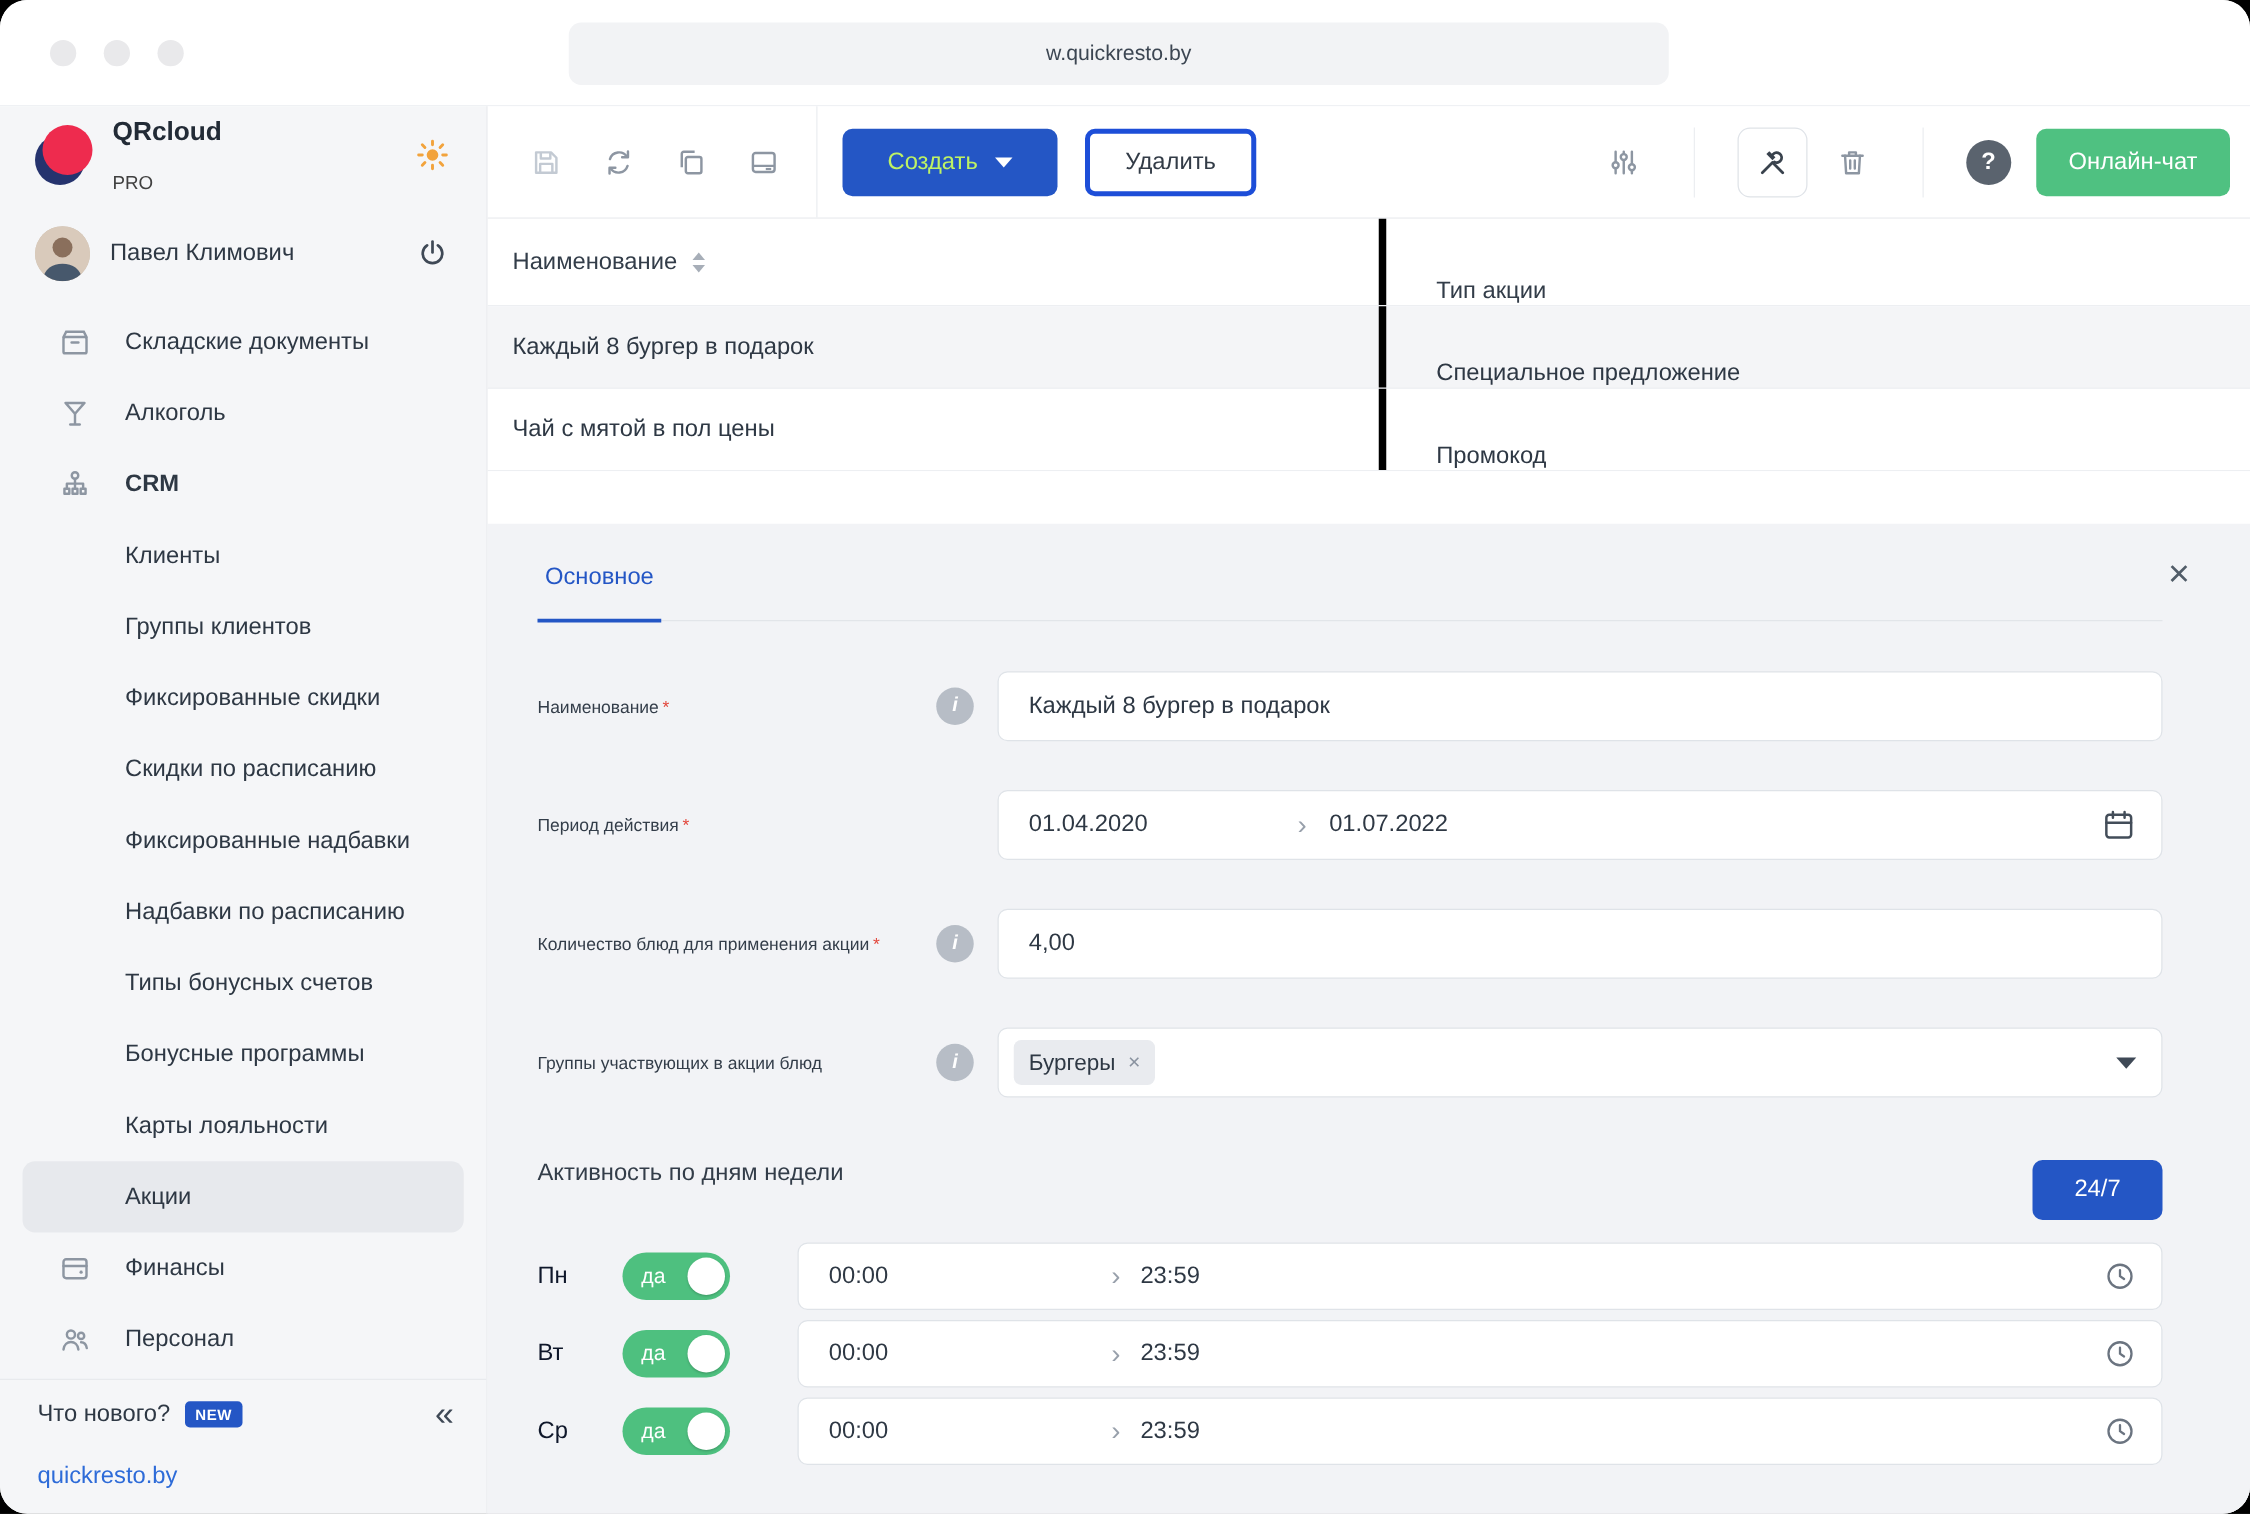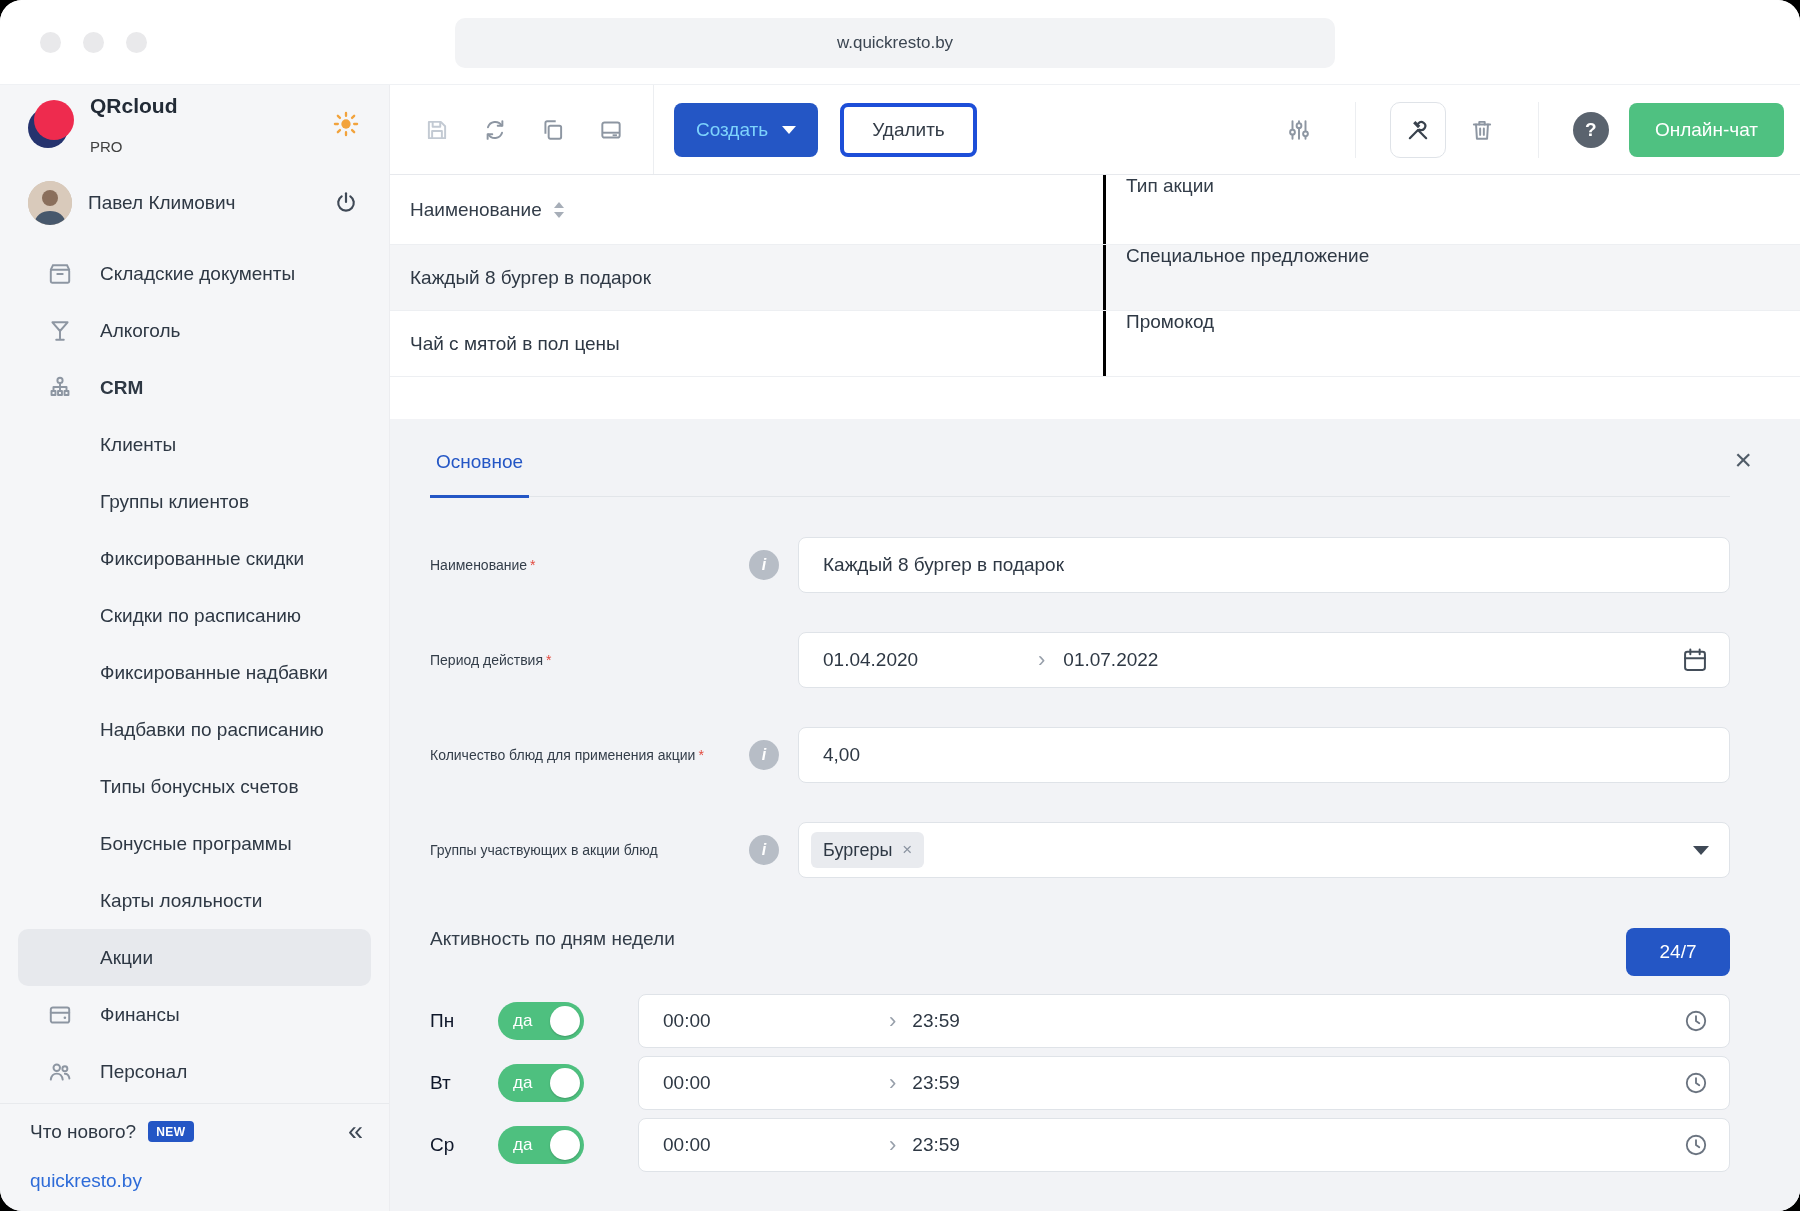--- a/index.html
+++ b/index.html
@@ -50,40 +50,40 @@
   .site-link { font-size:19px; color:#2d6bd8; cursor:pointer; }
 
   
   .main { flex:1; display:flex; flex-direction:column; background:#f2f3f6; min-width:0; }
 
   .toolbar { height:90px; background:#fff; border-bottom:1px solid #e7e9ed; display:flex; align-items:center; padding:0 16px 0 25px; }
   .icon-btn { width:44px; height:44px; display:flex; align-items:center; justify-content:center; cursor:pointer; border-radius:8px; }
   .tb-left { display:flex; align-items:center; gap:14px; }
   .v-div { width:1px; align-self:stretch; background:#eceef1; margin:0 20px; }
   .btn { height:54px; border-radius:8px; display:flex; align-items:center; font-size:19px; cursor:pointer; }
-  .btn-create { background:#2456c5; color:#7dd3fc; padding:0 22px; }
+  .btn-create { background:#2456c5; color:#bef264; padding:0 36px; }
   .caret-down { width:0; height:0; border-left:7px solid transparent; border-right:7px solid transparent;
                 border-top:8px solid #fff; margin-left:14px; }
   .btn-delete { background:#fff; color:#333c47; border:4px solid #1d4ed8; padding:0 28px; margin-left:22px; }
   .tb-right { margin-left:auto; display:flex; align-items:center; gap:14px; }
   .tools-box { width:56px; height:56px; border:1px solid #dfe3e8; border-radius:10px;
                display:flex; align-items:center; justify-content:center; background:#fff; cursor:pointer; }
   .help-circle { width:36px; height:36px; border-radius:50%; background:#5a636e; color:#fff;
                  display:flex; align-items:center; justify-content:center; font-size:19px; font-weight:bold; cursor:pointer; }
   .btn-chat { background:#4fc181; color:#fff; padding:0 26px; margin-left:6px; }
 
   
   .table { background:#fff; }
   .t-row { display:flex; border-bottom:1px solid #edeff2; }
   .t-head { height:70px; }
   .t-body-row { height:66px; cursor:pointer; }
   .t-body-row.selected { background:#f4f5f7; }
   .cell-name { width:713px; display:flex; align-items:center; padding-left:20px; font-size:19px; color:#2e3844; }
-  .cell-type { flex:1; display:flex; align-items:flex-start; padding-left:20px; font-size:19px; color:#2e3844;
-               border-left:3px solid #000000; }
+  .cell-type { flex:1; display:flex; align-items:flex-end; padding-left:40px; font-size:19px; color:#2e3844;
+               border-left:6px solid #000000; }
   .t-head .cell-name, .t-head .cell-type { color:#333d49; }
   .sort { display:inline-flex; flex-direction:column; gap:4px; margin-left:12px; cursor:pointer; }
   .sort .up { width:0; height:0; border-left:5px solid transparent; border-right:5px solid transparent; border-bottom:6px solid #a7aeb8; }
   .sort .down { width:0; height:0; border-left:5px solid transparent; border-right:5px solid transparent; border-top:6px solid #a7aeb8; }
   .table-spacer { height:42px; background:#fff; }
 
   
   .detail { flex:1; background:#f2f3f6; position:relative; padding:0 70px 12px 40px; overflow:hidden; }
   .tabbar { height:78px; border-bottom:1px solid #e2e5e9; display:flex; align-items:flex-end; }
   .tab { font-size:19px; color:#2456c5; padding:0 6px 22px; border-bottom:3px solid #2456c5; margin-bottom:-2px; cursor:pointer; }

